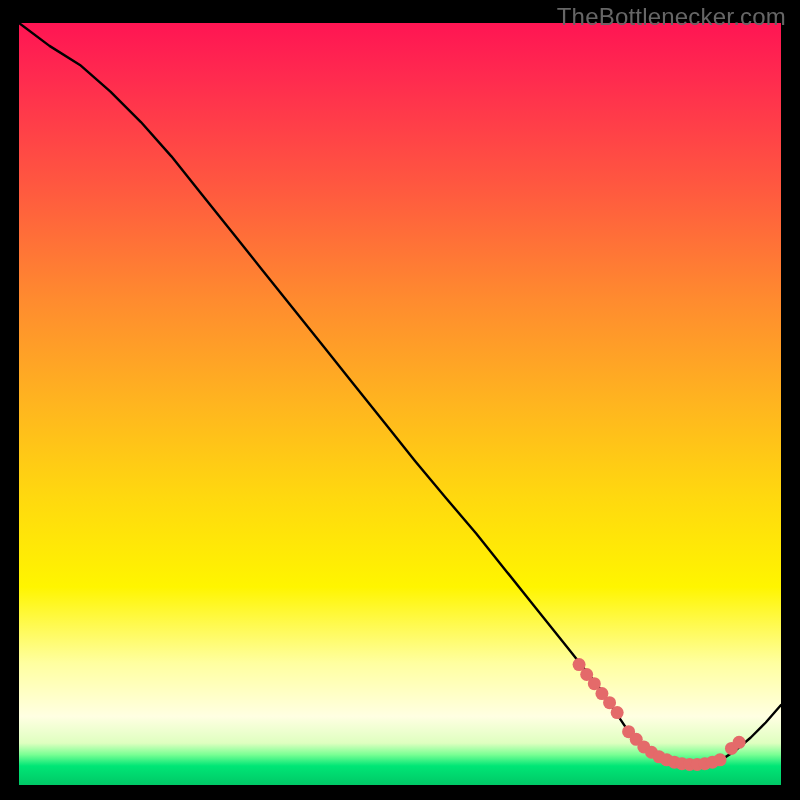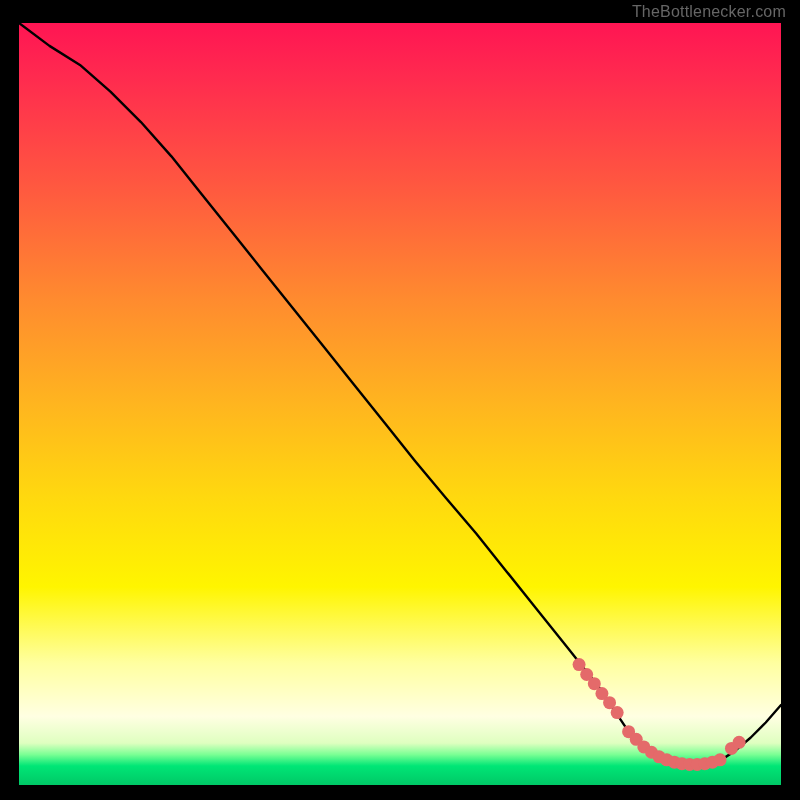--- a/index.html
+++ b/index.html
@@ -50,21 +50,21 @@
     position: absolute;
     inset: 0;
     width: 100%;
     height: 100%;
   }
   .watermark {
     position: absolute;
     top: 3px;
     right: 14px;
     color: #666666;
-    font-size: 16px;
+    font-size: 24px;
     letter-spacing: 0.2px;
     user-select: none;
   }
 </style>
 </head>
 <body>
 
 <div class="frame">
   <div class="plot-wrap">
     <div class="gradient-bg"></div>

